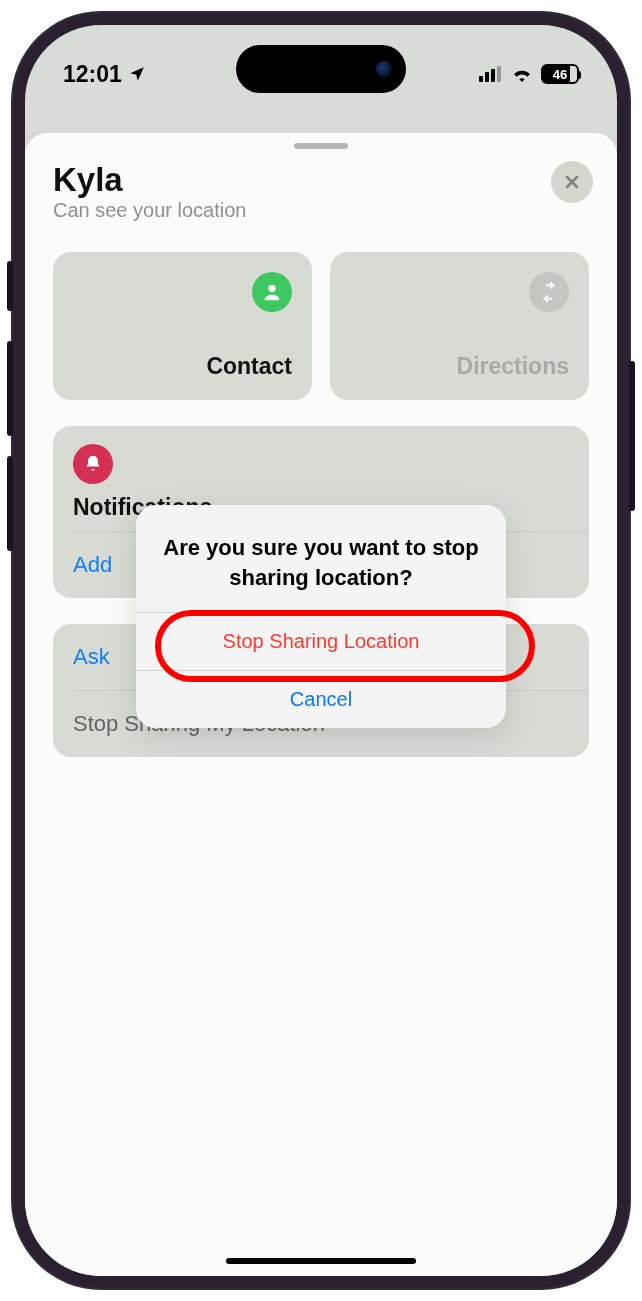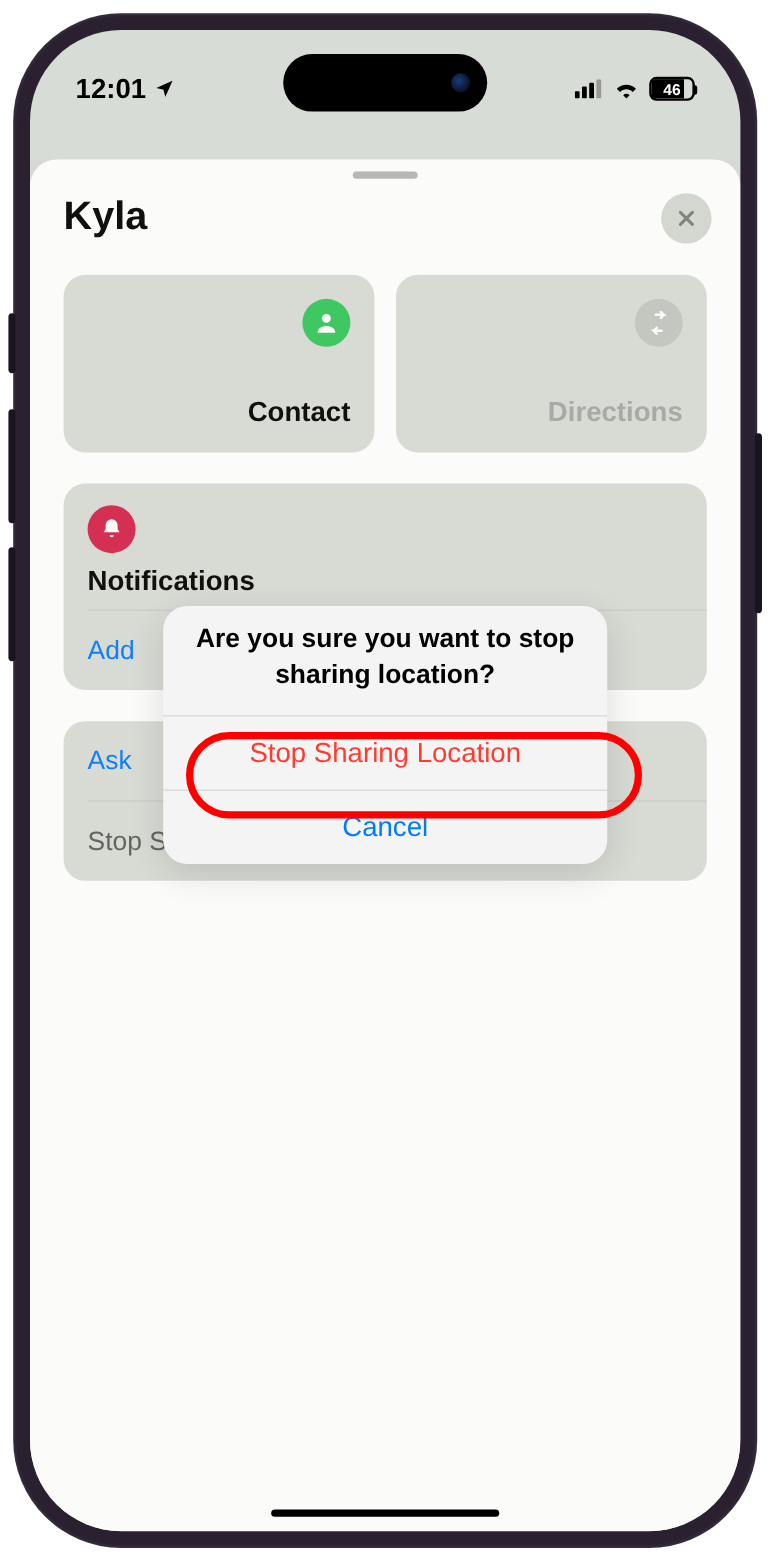--- a/index.html
+++ b/index.html
@@ -121,32 +121,32 @@
     .alert {
       position: absolute;
       left: 50%; top: 480px; transform: translateX(-50%);
       width: 370px;
       background: #f4f4f4;
       border-radius: 20px;
       overflow: hidden;
       box-shadow: 0 8px 30px rgba(0,0,0,0.12);
     }
     .alert-title {
-      padding: 12px 24px 20px;
+      padding: 28px 24px 20px;
       text-align: center;
       font-size: 22px;
       font-weight: 600;
       color: #000;
       line-height: 1.35;
     }
     .alert-divider { height: 1px; background: #d5d5d5; }
     .alert-btn {
       text-align: center;
       padding: 17px 0;
-      font-size: 23px;
+      font-size: 20px;
     }
     .alert-btn.destructive { color: #ff3b30; }
     .alert-btn.cancel { color: #007aff; font-weight: 400; }
     
     .highlight-circle {
       position: absolute;
       border: 6px solid #ff0000;
       border-radius: 40px;
       pointer-events: none;
     }
@@ -200,20 +200,21 @@
     <div class="sheet">
       <div class="grabber"></div>
       <div class="sheet-header">
         <div class="close-btn">
           <svg width="16" height="16" viewBox="0 0 16 16" stroke="#7a7e78" stroke-width="2.5" stroke-linecap="round">
               <line x1="3" y1="3" x2="13" y2="13"></line>
               <line x1="13" y1="3" x2="3" y2="13"></line>
             </svg>
         </div>
         <div class="contact-name">Kyla</div>
+        <div class="contact-sub">Can see your location</div>
       </div>
 
       <div class="tile-row">
         <div class="tile enabled">
           <div class="tile-icon icon-contact">
             <svg width="22" height="22" viewBox="0 0 24 24" fill="#fff">
                 <circle cx="12" cy="8" r="4"></circle>
                 <path d="M4 21c0-4 4-6 8-6s8 2 8 6"></path>
               </svg>
           </div>

